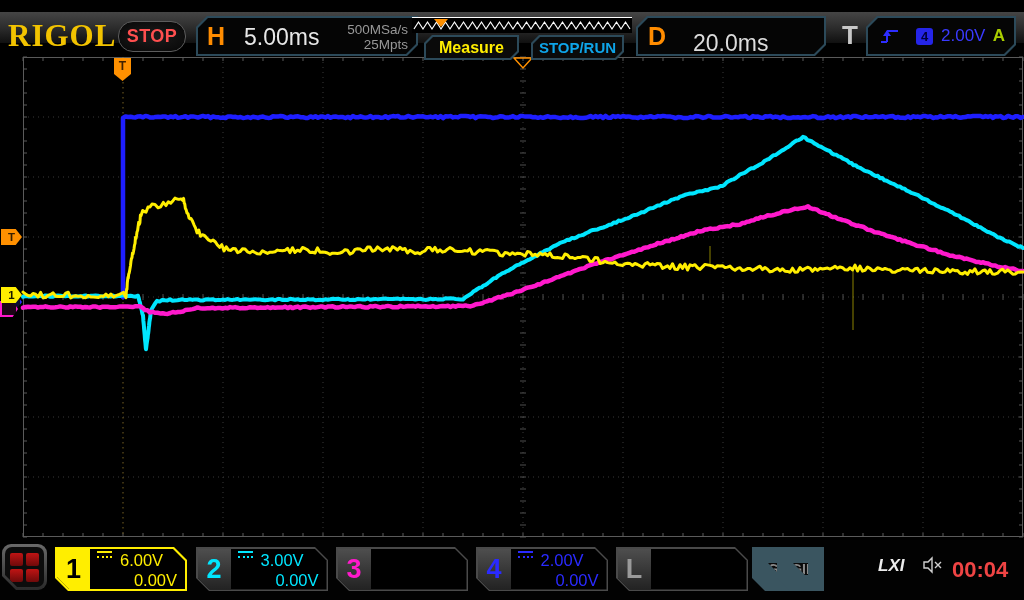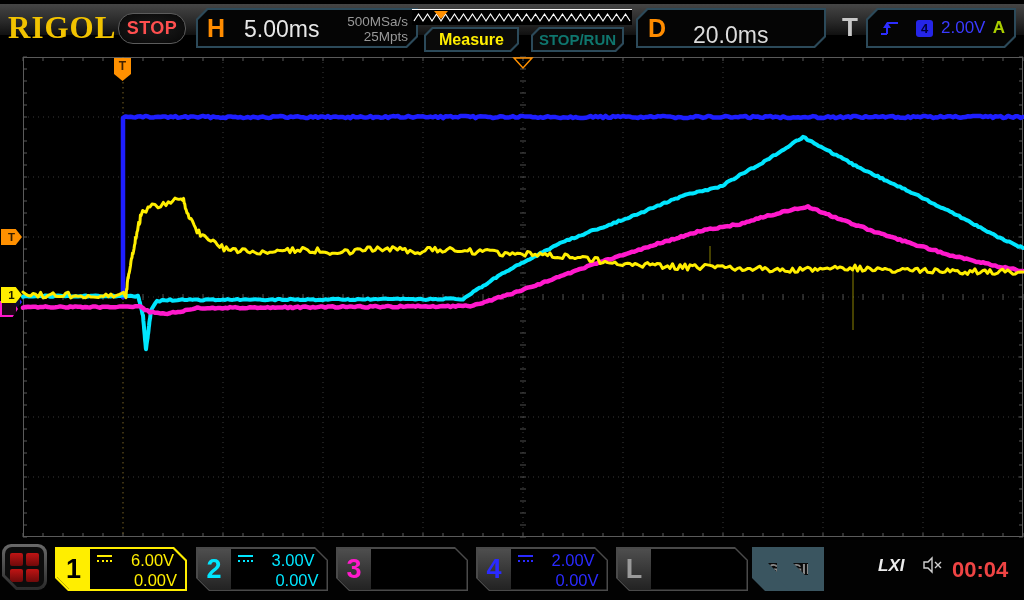--- a/index.html
+++ b/index.html
@@ -1,20 +1,20 @@
 <!DOCTYPE html>
 <html><head>
 <meta charset="utf-8">
 <style>
   html,body{margin:0;padding:0;background:#000;}
   .screen{position:relative;width:1024px;height:600px;background:#000;overflow:hidden;
           font-family:"Liberation Sans",sans-serif;-webkit-font-smoothing:antialiased;}
 
   
-  .topbar{position:absolute;left:0;top:4px;width:1024px;height:31px;
+  .topbar{position:absolute;left:0;top:12px;width:1024px;height:31px;
           background:linear-gradient(#454545,#2a2a2a 55%,#101010);}
   .logo{position:absolute;left:8px;top:6px;font-family:"Liberation Serif",serif;
         font-weight:bold;font-size:31px;color:#f2c300;letter-spacing:1px;}
   .stop-badge{position:absolute;left:118px;top:9px;width:66px;height:29px;border-radius:15px;
         background:radial-gradient(#1c1c1c,#070707);border:1px solid #5c5c5c;
         display:flex;align-items:center;justify-content:center;
         color:#ff4f4f;font-weight:bold;font-size:18px;letter-spacing:.5px;}
   .chamf{position:absolute;background:#2c4a5a;
         clip-path:polygon(11px 0,100% 0,100% calc(100% - 11px),calc(100% - 11px) 100%,0 100%,0 11px);
         padding:2px;box-sizing:border-box;}
@@ -35,21 +35,21 @@
   .tletter{position:absolute;left:842px;top:8px;color:#c8c8c8;font-weight:bold;font-size:26px;}
   .t-panel{left:866px;top:4px;width:150px;height:40px;}
   .t-panel .in{display:flex;align-items:center;}
   .trig-badge{width:17px;height:17px;background:#2525e8;border-radius:3px;margin-left:14px;
         display:flex;align-items:center;justify-content:center;color:#00003a;font-weight:bold;font-size:13px;}
   .trig-level{color:#3a3aff;font-size:17px;margin-left:8px;}
   .trig-sweep{color:#aace00;font-size:17px;font-weight:bold;margin-left:auto;margin-right:9px;}
   .measure-btn{left:424px;top:23px;width:95px;height:25px;}
   .measure-btn .in{color:#ffee00;font-weight:bold;font-size:16px;}
   .stoprun-btn{left:531px;top:23px;width:93px;height:25px;}
-  .stoprun-btn .in{color:#0f766e;font-weight:bold;font-size:15px;}
+  .stoprun-btn .in{color:#0ea5e9;font-weight:bold;font-size:15px;}
   .saw-bar{position:absolute;left:412px;top:5px;width:220px;height:15px;background:#000;border-top:1px solid #fff;}
 
   
   .botbar{position:absolute;left:0;top:540px;width:1024px;height:60px;background:#020202;}
   .menu-btn{position:absolute;left:2px;top:4px;width:45px;height:46px;
         background:linear-gradient(#6a6a6a,#2a2a2a);border-radius:9px;
         clip-path:polygon(0 0,100% 0,100% 100%,14px 100%,0 calc(100% - 14px));
         display:flex;align-items:center;justify-content:center;}
   .menu-in{width:39px;height:40px;background:#0c0c0c;border-radius:7px;
         clip-path:polygon(0 0,100% 0,100% 100%,12px 100%,0 calc(100% - 12px));
@@ -58,21 +58,21 @@
   .menu-in span{background:linear-gradient(#c01414,#6e0a0a);border-radius:2px;}
   .ch-box{position:absolute;top:7px;width:132px;height:44px;background:#4a4a4a;padding:1.5px;box-sizing:border-box;
         clip-path:polygon(0 0,calc(100% - 13px) 0,100% 13px,100% 100%,13px 100%,0 calc(100% - 13px));}
   .ch-box.sel{background:var(--ch);padding:2px;}
   .ch-in{display:flex;width:100%;height:100%;background:#000;
         clip-path:polygon(0 0,calc(100% - 12px) 0,100% 12px,100% 100%,12px 100%,0 calc(100% - 12px));}
   .ch-tab{width:33px;display:flex;align-items:center;justify-content:center;
         background:linear-gradient(#4e4e4e,#222);color:var(--ch);font-weight:bold;font-size:27px;}
   .sel .ch-tab{background:var(--ch);color:#000;}
   .ch-vals{flex:1;color:var(--ch);font-size:16.5px;padding:2px 8px 0 7px;}
-  .ch-row1{display:flex;align-items:center;gap:19px;}
+  .ch-row1{display:flex;gap:8px;}
   .ch-row2{text-align:right;margin-top:1px;}
   .cpl{display:inline-block;width:15px;height:9px;border-top:2.5px solid var(--ch);position:relative;}
   .cpl:after{content:"";position:absolute;left:0;top:3px;width:15px;border-top:2.5px dotted var(--ch);}
   .l-box{left:616px;}
   .l-box .ch-tab{color:#9a9a9a;}
   .l-digits{flex:1;display:flex;flex-direction:column;justify-content:center;align-items:center;
         color:#c4c4c4;font-family:"DejaVu Sans Mono",monospace;font-size:10.5px;line-height:13px;white-space:pre;}
   .gen-btn{position:absolute;top:7px;width:47px;height:44px;background:#3a5560;padding:16px;box-sizing:border-box;
         clip-path:polygon(0 0,100% 0,100% 100%,13px 100%,0 calc(100% - 13px));}
   .gen-in{width:100%;height:100%;background:#0a0a0a;display:flex;flex-direction:column;align-items:center;justify-content:center;

